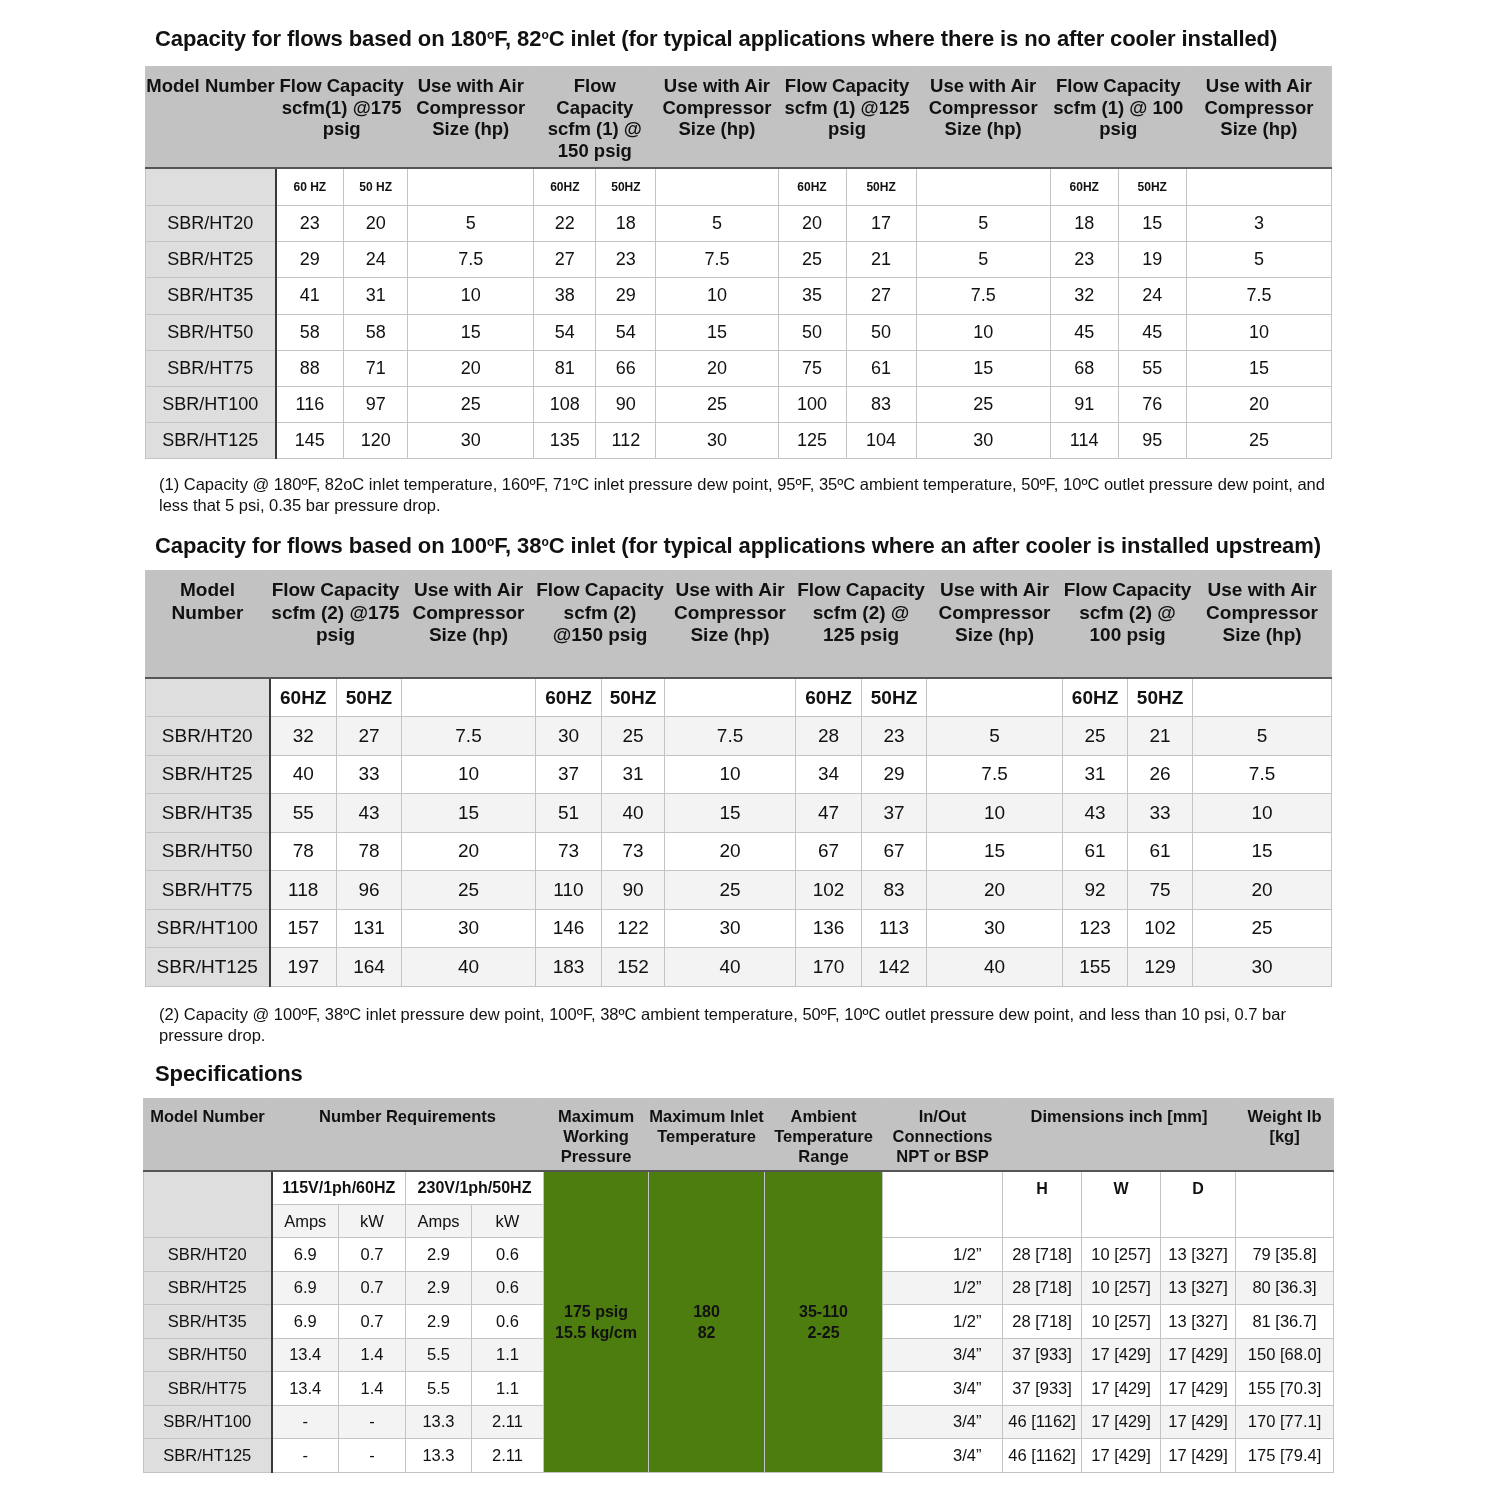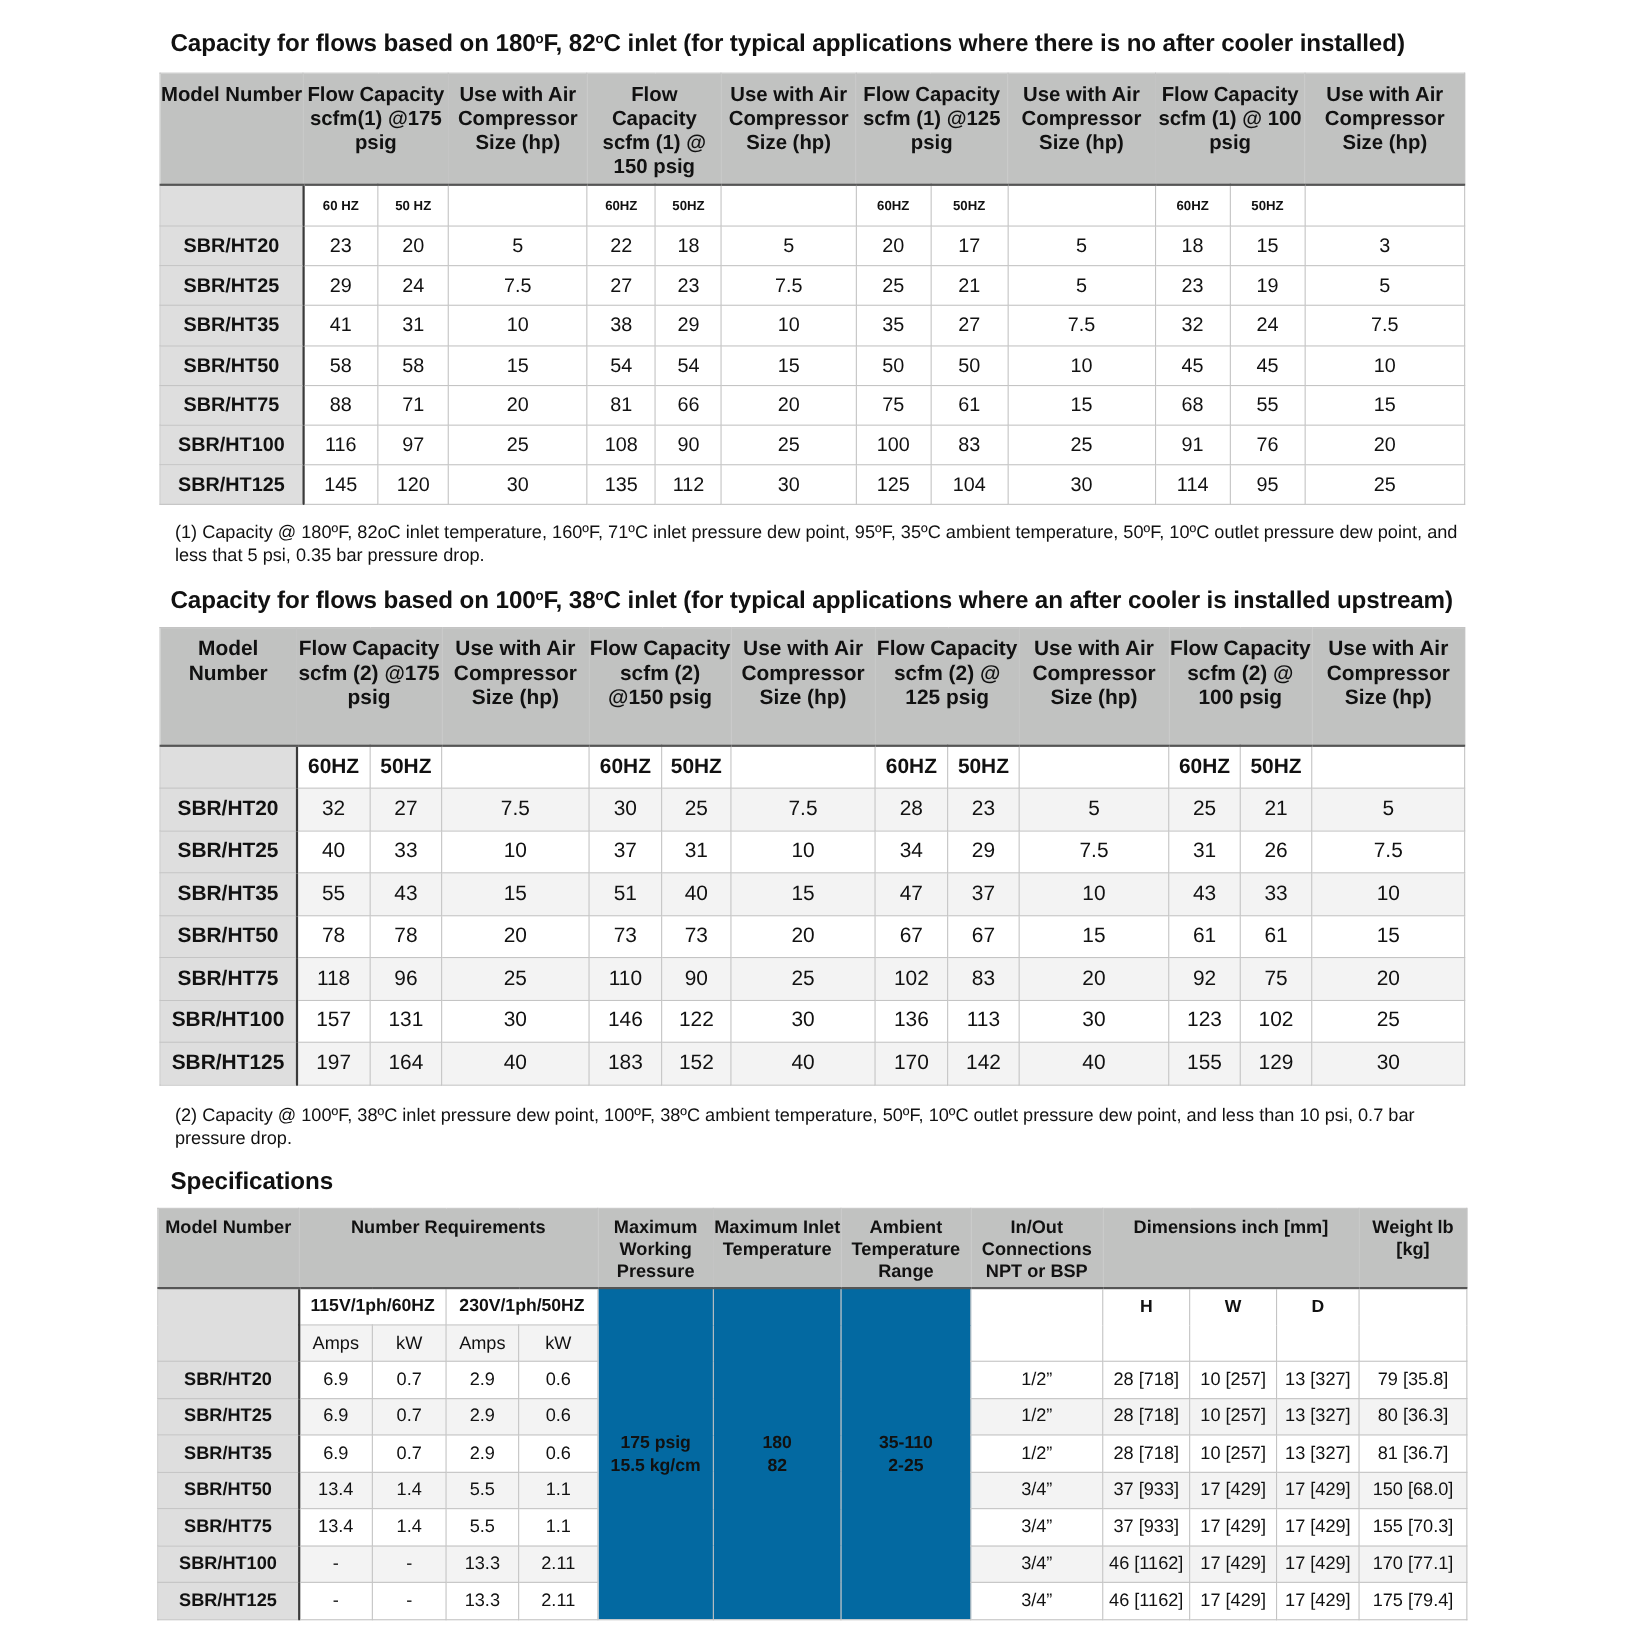--- a/index.html
+++ b/index.html
@@ -3,21 +3,21 @@
 <meta charset="utf-8">
 <style>
   html, body { margin: 0; padding: 0; background: #ffffff; }
   body { width: 1497px; height: 1499px; position: relative; font-family: "Liberation Sans", sans-serif; color: #111; overflow: hidden; }
   .section-title { position: absolute; left: 155px; font-weight: bold; font-size: 22px; letter-spacing: -0.1px; margin: 0; white-space: nowrap; }
   sup.deg { font-size: 0.55em; vertical-align: 0.6em; }
   table { position: absolute; border-collapse: collapse; table-layout: fixed; }
   td, th { border: 1.5px solid #c4c4c4; text-align: center; padding: 0; }
   thead th { background: #c1c2c1; font-weight: bold; font-size: 18.5px; line-height: 21.5px; vertical-align: top; padding-top: 8px; }
   .sub th, .sub td { font-weight: bold; font-size: 12px; background: #fff; }
-  .model { background: #dedede; font-weight: bold; border-right: 2px solid #3a3a3a; }
+  .model { background: #dedede; font-weight: normal; border-right: 2px solid #3a3a3a; }
   .hdr-row th { border-bottom: 2.5px solid #555; }
   tbody td { font-size: 18px; }
   .note { position: absolute; left: 155px; font-size: 16.5px; line-height: 20.5px; margin: 4px; }
 
   
   #t1 { left: 145px; top: 66px; width: 1187px; }
   #t1 .hdr-row th { height: 92px; }
   #t1 .sub td { height: 36px; }
   #t1 tbody tr.data td { height: 35.2px; }
   #t1 tbody td { background: #fff; }
@@ -36,23 +36,23 @@
   
   #t3 { left: 143px; top: 1098px; width: 1190px; }
   #t3 .hdr-row th { font-size: 16.5px; line-height: 20px; height: 64px; padding-top: 7px; }
   #t3 td { font-size: 16.5px; }
   #t3 .sub td { font-size: 16px; height: 32px; }
   #t3 .sub2 td { font-weight: normal; font-size: 16.5px; background: #f3f3f3; height: 32px; }
   #t3 tbody tr.data td { height: 32.5px; }
   #t3 tbody tr.data:nth-child(even) td.strp { background: #f3f3f3; }
   #t3 tbody tr.data:nth-child(odd) td.strp { background: #fff; }
   #t3 td.model { background: #dedede !important; }
-  #t3 td.merged { background: #0369a1; font-weight: bold; vertical-align: middle; line-height: 21px; }
+  #t3 td.merged { background: #4d7c0f; font-weight: bold; vertical-align: middle; line-height: 21px; }
   #t3 td.merged-top { background: #fff; }
-  #t3 td.conn { text-align: center; }
+  #t3 td.conn { text-align: left; padding-left: 70px; }
   #t3 td.dimh { vertical-align: top; padding-top: 8px; font-size: 16px; }
 </style>
 </head>
 <body>
 
 <h2 class="section-title" style="top:26px"><span>Capacity for flows based on 180</span><sup class="deg">o</sup><span>F, 82</span><sup class="deg">o</sup><span>C inlet (for typical applications where there is no after cooler installed)</span></h2>
 
 <table id="t1">
   <colgroup>
     <col style="width:130px">

